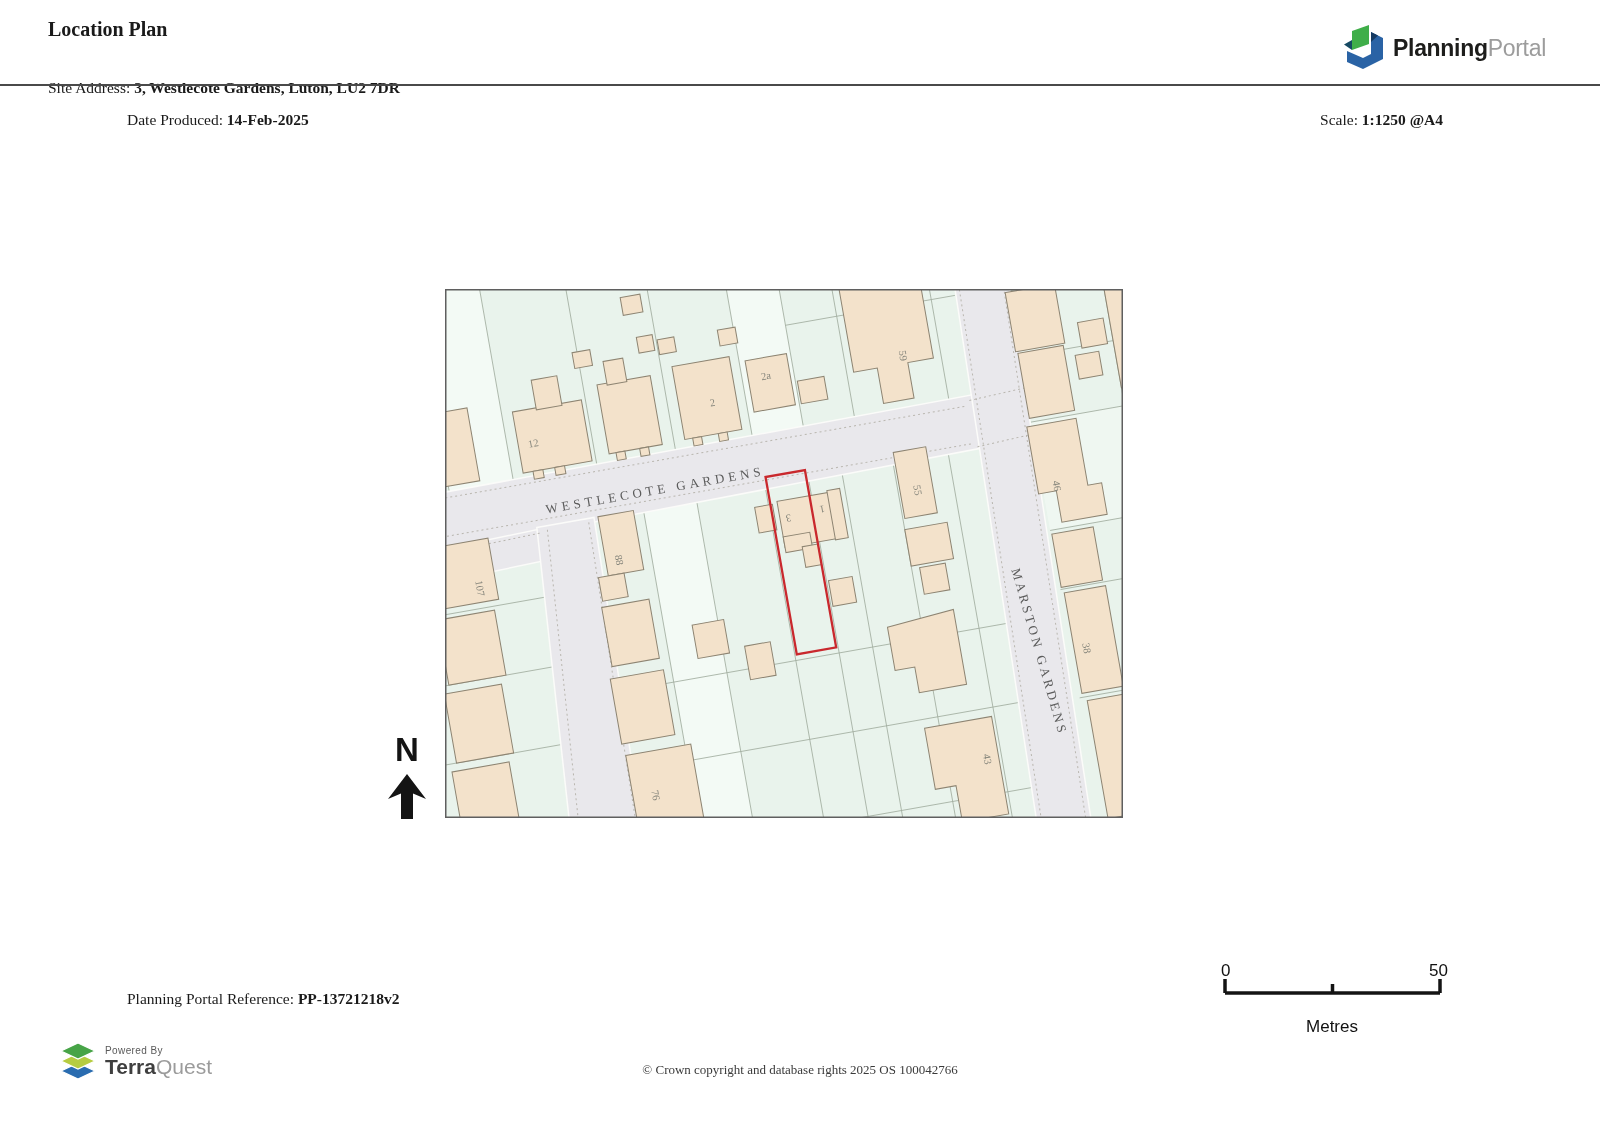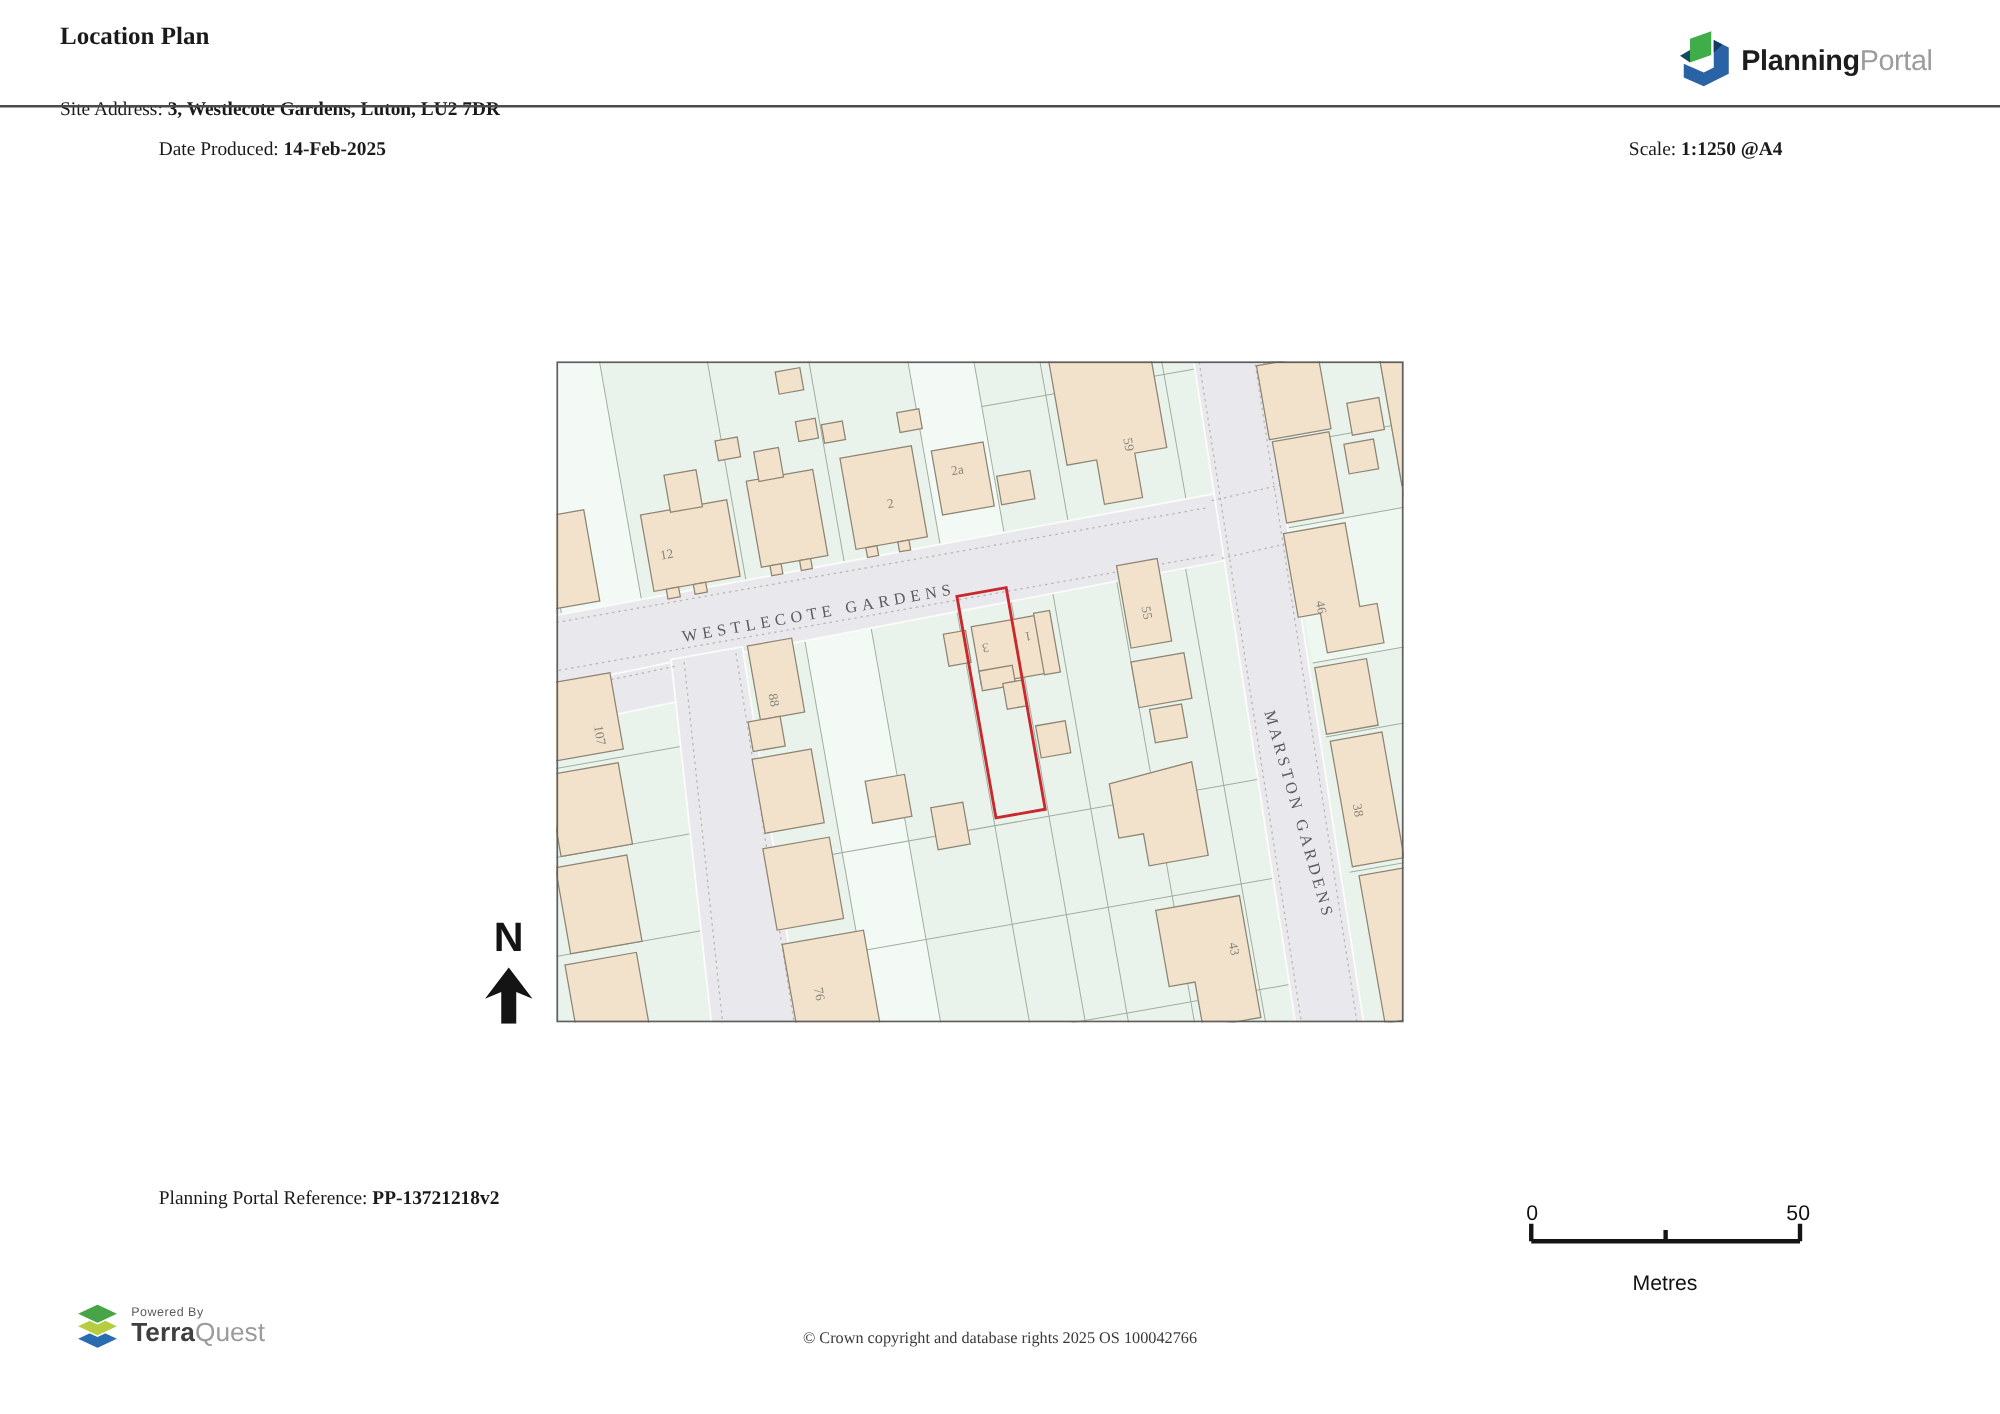--- a/index.html
+++ b/index.html
@@ -9,38 +9,38 @@
   .title{position:absolute;left:48px;top:18px;font-size:20px;font-weight:700;}
   .address{position:absolute;left:48px;top:47px;font-size:15.5px;margin-top:32px;}
   .address b{font-weight:700;}
   .divider{position:absolute;left:0;top:84px;width:1600px;height:2px;background:#4a4a4a;}
   .pp-logo{position:absolute;left:1338px;top:23px;display:flex;align-items:center;}
   .pp-text{margin-left:9px;font-family:"Liberation Sans",sans-serif;font-size:23px;letter-spacing:-0.3px;}
   .pp-text .b1{font-weight:700;color:#1d1d1b;}
   .pp-text .b2{font-weight:400;color:#9c9c9c;}
   
   .date{position:absolute;left:127px;top:111px;font-size:15.5px;text-align:center;}
-  .scale{position:absolute;right:174px;top:111px;font-size:15.5px;text-align:right;}
+  .scale{position:absolute;right:157px;top:111px;font-size:15.5px;text-align:right;}
   .date b,.scale b,.ref b{font-weight:700;}
   
   .map-wrap{position:absolute;left:445px;top:289px;width:678px;height:529px;}
   .hn{font-family:"Liberation Serif",serif;font-size:10.5px;fill:#85857b;}
   .street{font-family:"Liberation Serif",serif;font-size:13px;fill:#5c5c5c;letter-spacing:4px;}
   .street2{font-family:"Liberation Serif",serif;font-size:13px;fill:#5c5c5c;letter-spacing:3px;}
   .bld{fill:#f3e2cb;stroke:#8d8472;stroke-width:1;}
   .pline{stroke:#a2ad9f;stroke-width:0.8;fill:none;}
   .road{fill:#e9e8ec;stroke:#fbfbf9;stroke-width:1.5;}
   .dash{fill:none;stroke:#b9b6af;stroke-width:1;stroke-dasharray:2 3;}
   .lightstrip{fill:#f3faf5;}
   .redline{fill:none;stroke:#c9282d;stroke-width:2.3;}
   
   .north{position:absolute;left:384px;top:733px;width:46px;text-align:center;}
   .north .n{font-family:"Liberation Sans",sans-serif;font-weight:800;font-size:33px;color:#141414;line-height:1;}
   
-  .ref{position:absolute;left:127px;top:950px;font-size:15.5px;}
+  .ref{position:absolute;left:127px;top:990px;font-size:15.5px;}
   .copyright{position:absolute;left:0;top:1062px;width:1600px;text-align:center;
              font-size:13px;color:#3a3a3a;}
   .scalebar{position:absolute;left:1215px;top:960px;}
   .sb-label{font-family:"Liberation Sans",sans-serif;font-size:17px;fill:#111;}
   .tq{position:absolute;left:57px;top:1041px;display:flex;align-items:flex-start;}
   .tq-txt{margin-left:6px;font-family:Liberation Sans, sans-serif;}
   .tq-powered{font-size:10px;color:#5a5a5a;letter-spacing:0.4px;margin-top:4px;}
   .tq-brand{font-size:21px;line-height:1.05;text-align:center;}
   .tq-brand .b1{font-weight:700;color:#3f3f3f;}
   .tq-brand .b2{font-weight:400;color:#9b9b9b;}

